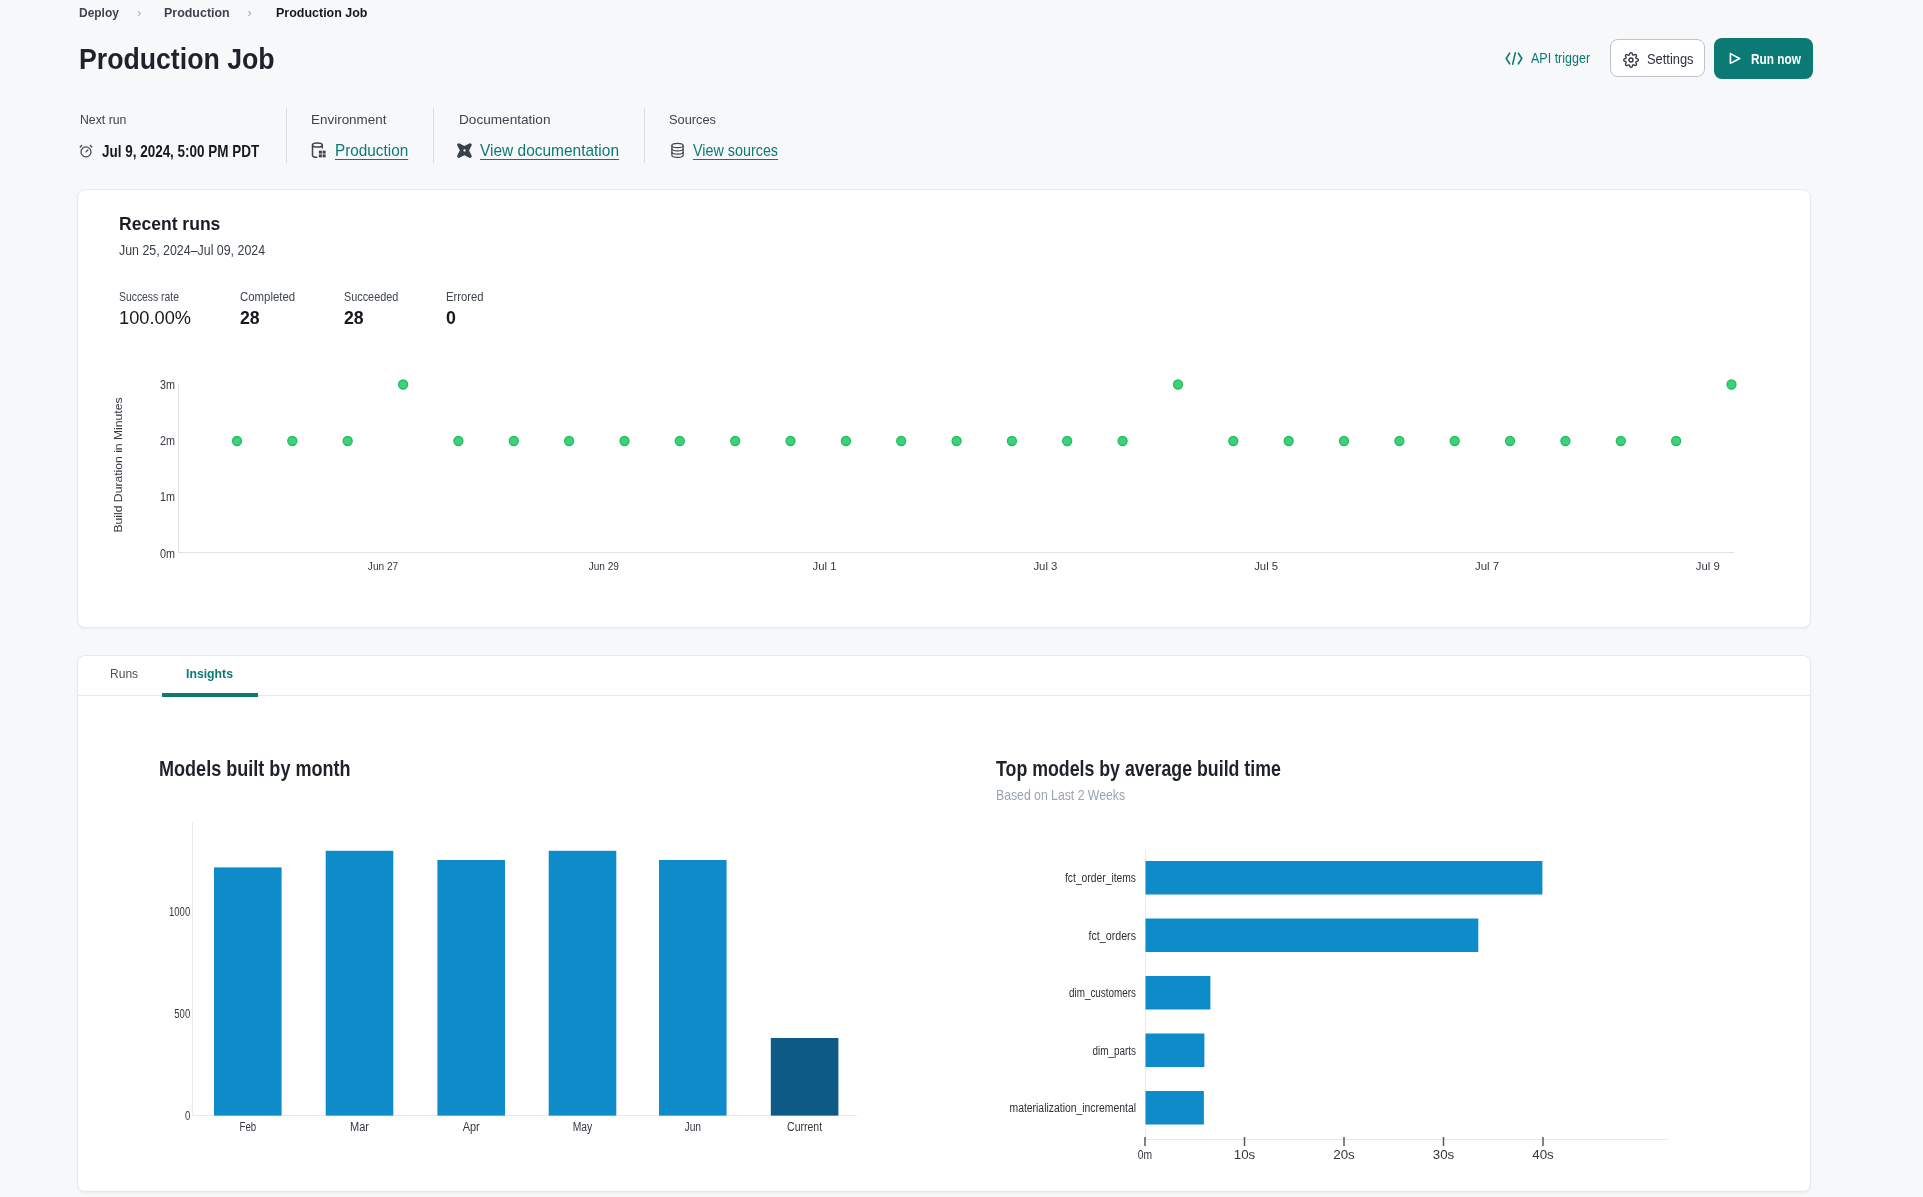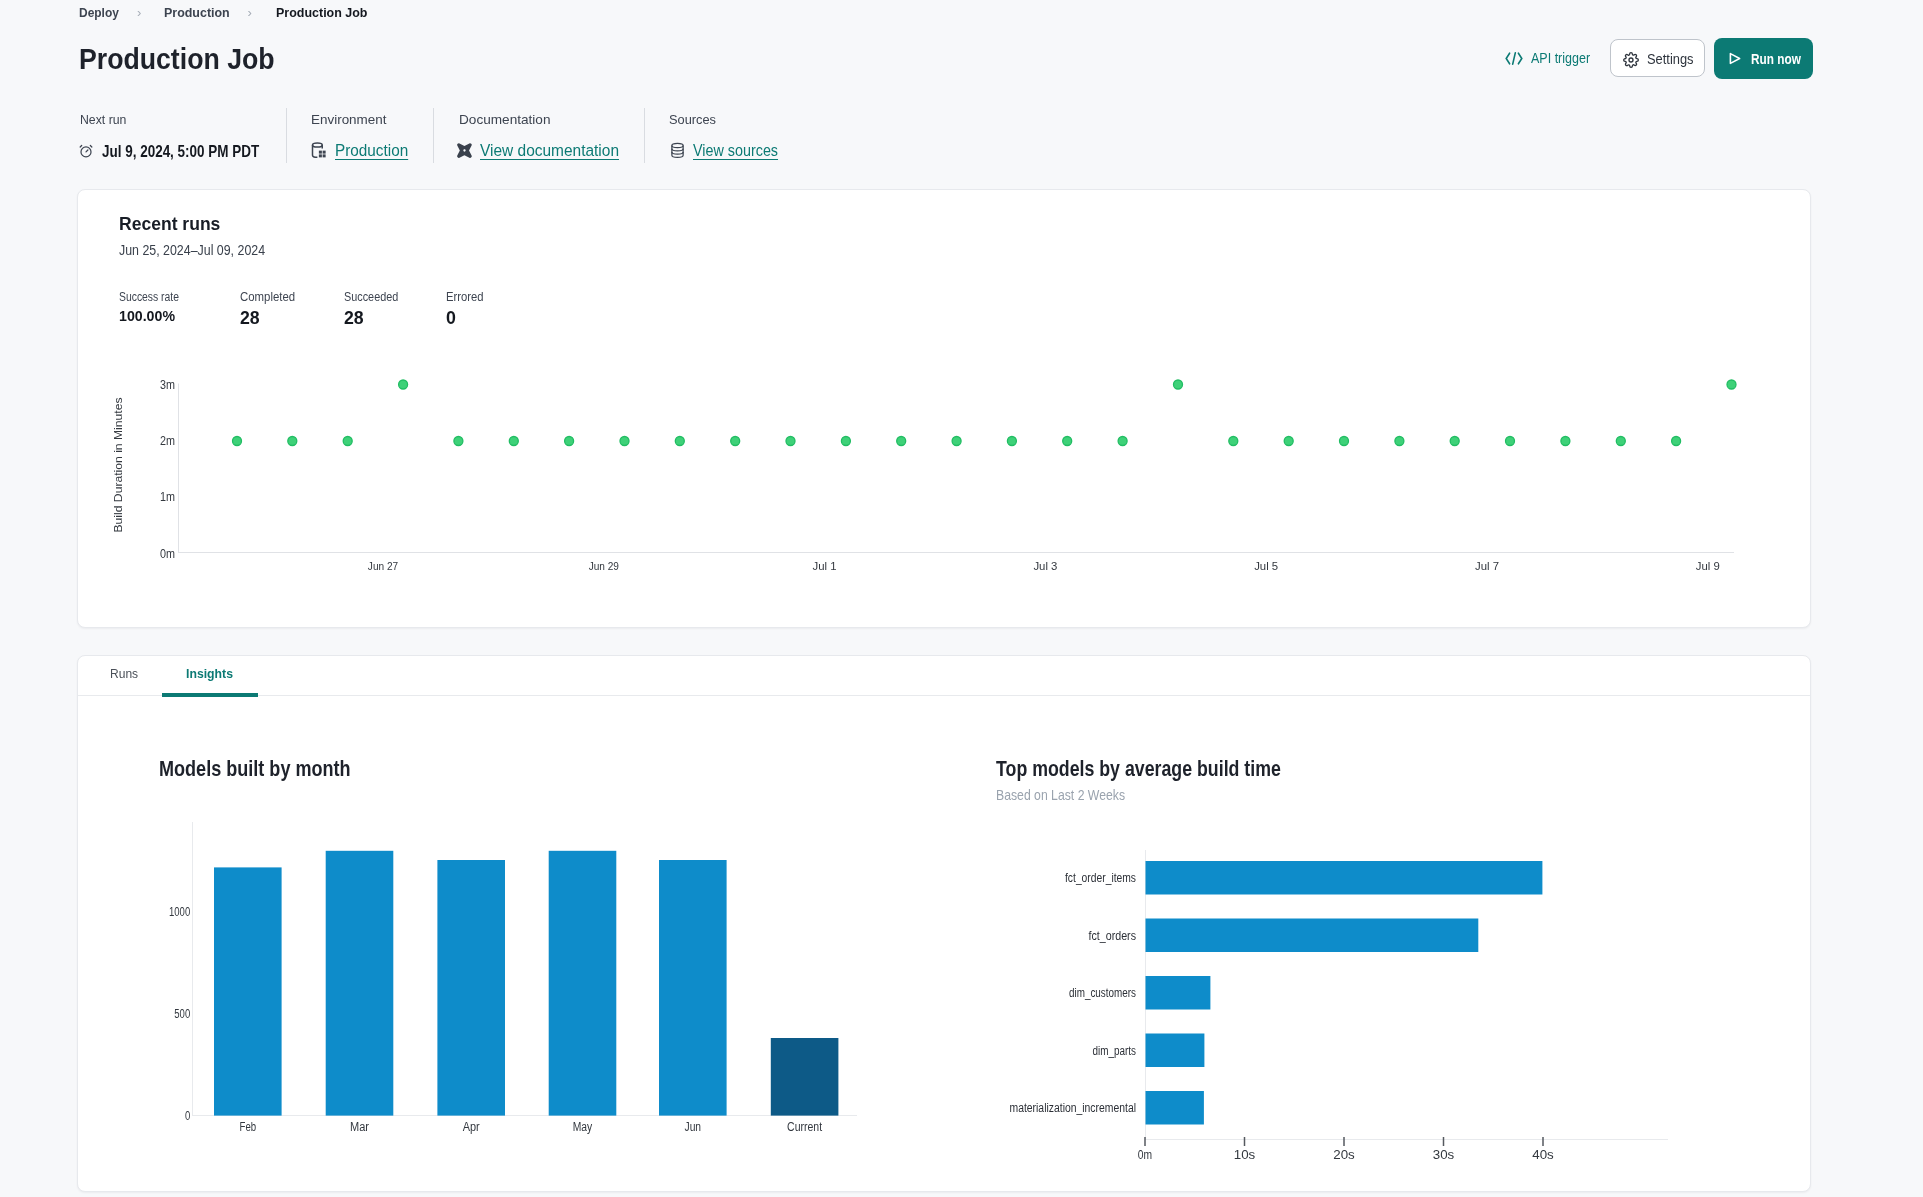--- a/index.html
+++ b/index.html
@@ -88,21 +88,21 @@
   <span class="t" id="vsrc" style="left:693px; top:141.6px; font-size:16.3px; color:#0c7a74; text-decoration:underline; text-underline-offset:3px; text-decoration-thickness:1px; transform:scaleX(0.881);">View sources</span>
 
   <div class="card" style="top:188.5px; height:439px;"></div>
   <span class="t" id="hrecent" style="left:119.1px; top:213.6px; font-size:19px; font-weight:bold; color:#181d26; transform:scaleX(0.923);">Recent runs</span>
   <span class="t" id="drange" style="left:119.1px; top:242.9px; font-size:14.4px; color:#3a414c; transform:scaleX(0.861);">Jun 25, 2024–Jul 09, 2024</span>
 
   <span class="t" id="sl1" style="left:119.1px; top:290.7px; font-size:12.5px; color:#3d4450; transform:scaleX(0.830);">Success rate</span>
   <span class="t" id="sl2" style="left:240.4px; top:290.7px; font-size:12.5px; color:#3d4450; transform:scaleX(0.913);">Completed</span>
   <span class="t" id="sl3" style="left:343.7px; top:290.7px; font-size:12.5px; color:#3d4450; transform:scaleX(0.868);">Succeeded</span>
   <span class="t" id="sl4" style="left:445.7px; top:290.7px; font-size:12.5px; color:#3d4450; transform:scaleX(0.900);">Errored</span>
-  <span class="t" id="sv1" style="left:119.1px; top:308.5px; font-size:14px; font-weight:bold; color:#14181f; transform:scaleX(1.013);">100.00%</span>
+  <span class="t" id="sv1" style="left:119.1px; top:308.5px; font-size:18px; font-weight:normal; color:#14181f; transform:scaleX(1.013);">100.00%</span>
   <span class="t" id="sv2" style="left:240.4px; top:308.5px; font-size:18px; font-weight:bold; color:#14181f; transform:scaleX(0.983);">28</span>
   <span class="t" id="sv3" style="left:343.7px; top:308.5px; font-size:18px; font-weight:bold; color:#14181f; transform:scaleX(0.983);">28</span>
   <span class="t" id="sv4" style="left:445.7px; top:308.5px; font-size:18px; font-weight:bold; color:#14181f; transform:scaleX(0.988);">0</span>
 
   <svg class="abs" style="left:78px; top:189px;" width="1732" height="438" viewBox="0 0 1732 438">
     <line x1="100.5" y1="194.5" x2="100.5" y2="363.5" stroke="#e0e2e6" stroke-width="1"></line>
     <line x1="100" y1="363.5" x2="1656" y2="363.5" stroke="#e0e2e6" stroke-width="1"></line>
     <text x="97" y="200.1" font-size="12" fill="#33383f" text-anchor="end" textLength="15" lengthAdjust="spacingAndGlyphs">3m</text>
     <text x="97" y="256.1" font-size="12" fill="#33383f" text-anchor="end" textLength="15" lengthAdjust="spacingAndGlyphs">2m</text>
     <text x="97" y="312.1" font-size="12" fill="#33383f" text-anchor="end" textLength="15" lengthAdjust="spacingAndGlyphs">1m</text>

